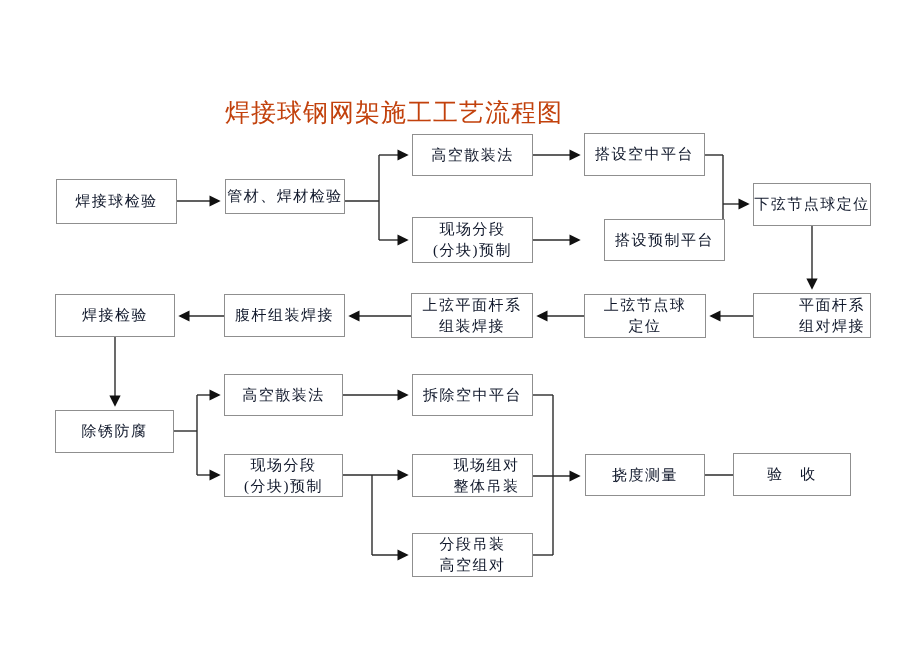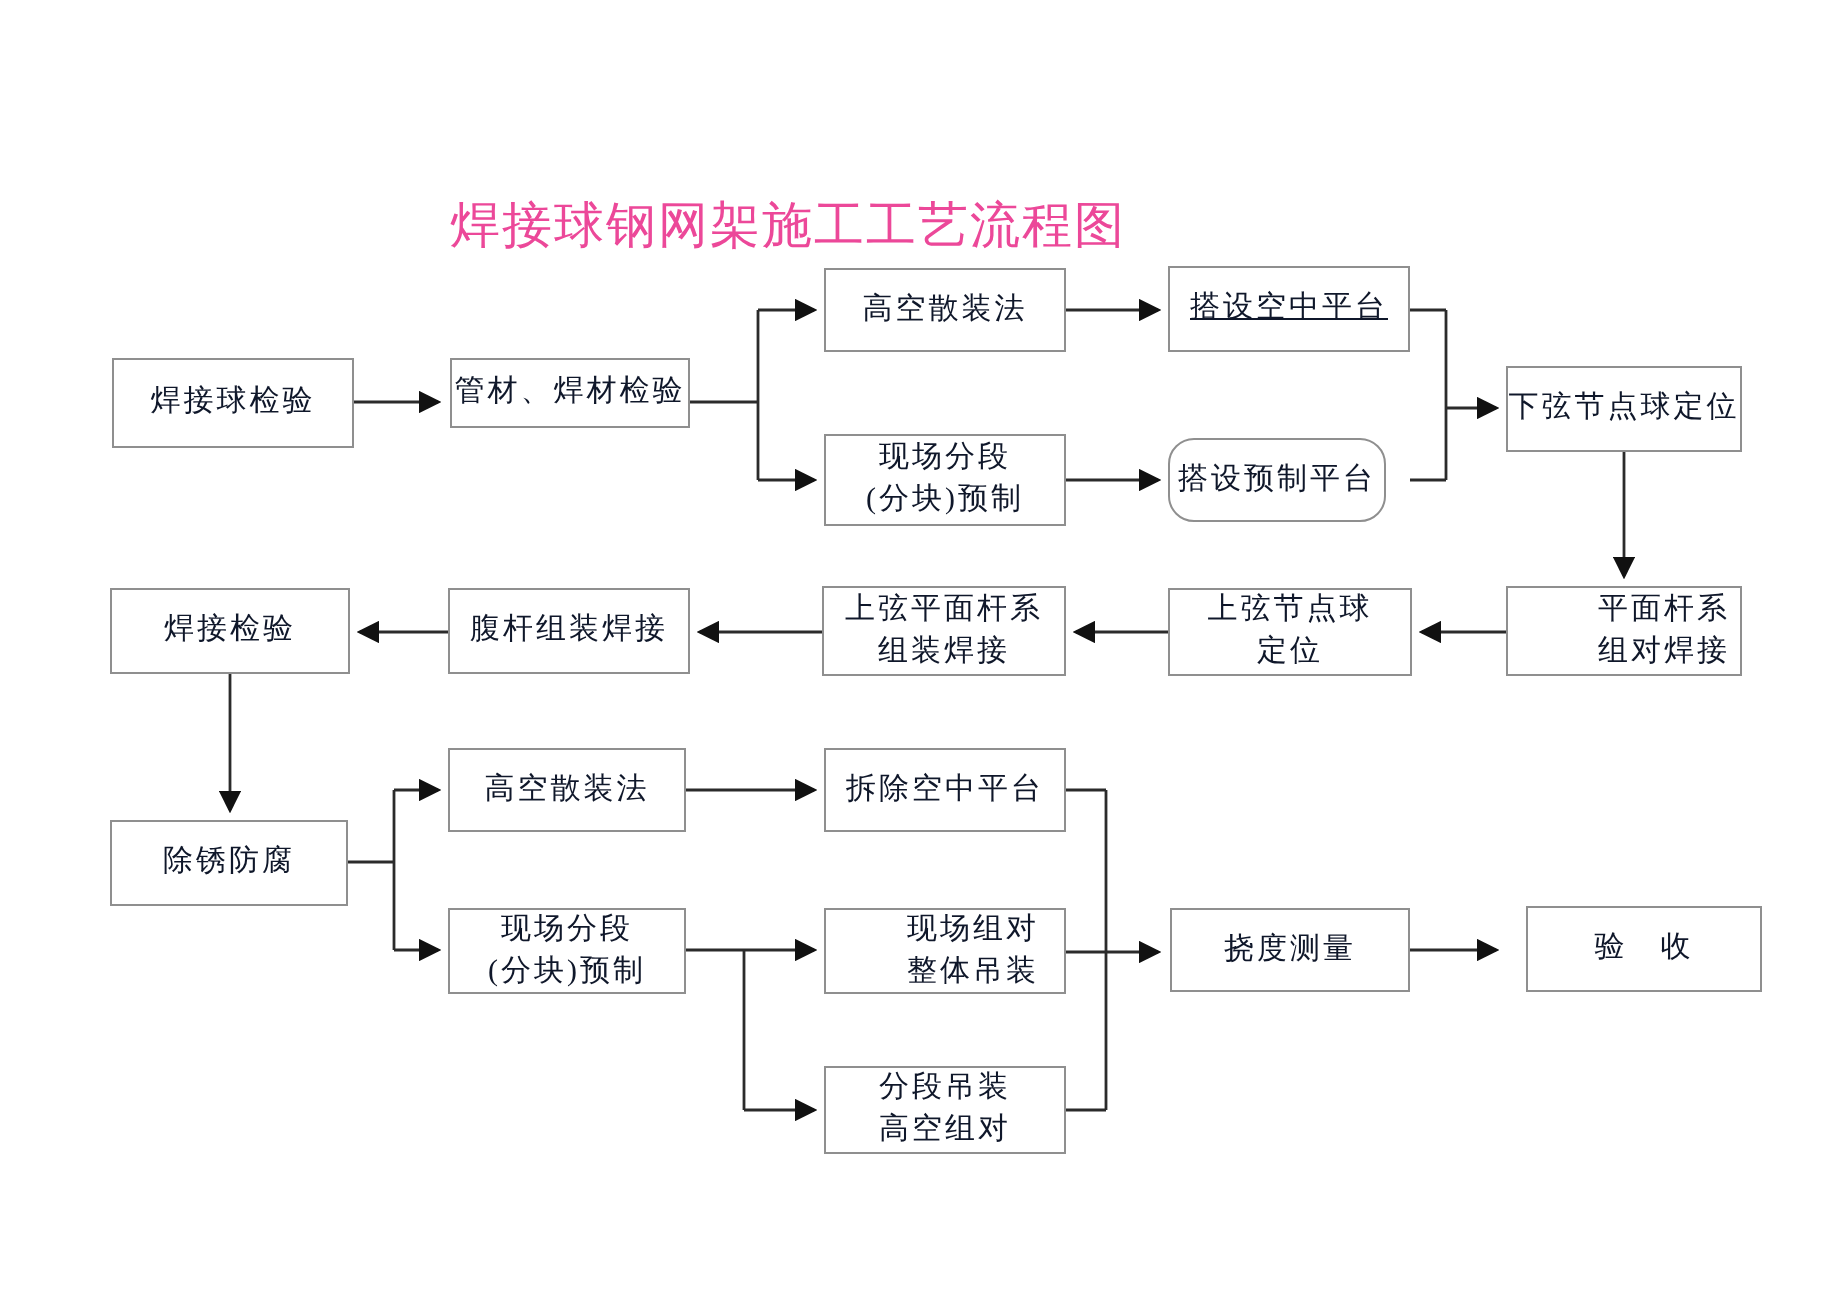--- a/index.html
+++ b/index.html
@@ -8,21 +8,21 @@
     width:920px;height:651px;
     background:#ffffff;
     font-family:"Liberation Serif","DejaVu Serif",serif;
     overflow:hidden;
   }
   .title{
     position:absolute;
     left:225px;top:96px;width:335px;height:32px;
     font-size:25px;
     letter-spacing:1px;
-    color:#ec4899;
+    color:#c2410c;
     text-align:center;
     white-space:nowrap;
   }
   .node{
     position:absolute;
     border:1px solid #8f8f8f;
     background:#ffffff;
     display:flex;
     align-items:center;
     justify-content:center;
@@ -90,24 +90,24 @@
     <line x1="533" y1="395" x2="553" y2="395"></line>
     <line x1="553" y1="395" x2="553" y2="555"></line>
     <line x1="533" y1="555" x2="553" y2="555"></line>
     <line x1="533" y1="476" x2="579" y2="476" marker-end="url(#arr)"></line>
     <line x1="705" y1="475" x2="748" y2="475" marker-end="url(#arr)"></line>
   </svg>
 
   <div class="node" style="left:56px;top:179px;width:121px;height:45px;">焊接球检验</div>
   <div class="node" style="left:225px;top:179px;width:120px;height:35px;">管材、焊材检验</div>
   <div class="node" style="left:412px;top:134px;width:121px;height:42px;">高空散装法</div>
-  <div class="node" style="left:584px;top:133px;width:121px;height:43px;text-decoration:underline;">搭设空中平台</div>
+  <div class="node" style="left:584px;top:133px;width:121px;height:43px;">搭设空中平台</div>
   <div class="node" style="left:412px;top:217px;width:121px;height:46px;">现场分段
 (分块)预制</div>
-  <div class="node" style="left:584px;top:219px;width:109px;height:42px;border-radius:13px;">搭设预制平台</div>
+  <div class="node" style="left:604px;top:219px;width:121px;height:42px;">搭设预制平台</div>
   <div class="node" style="left:753px;top:183px;width:118px;height:43px;">下弦节点球定位</div>
 
   <div class="node" style="left:753px;top:293px;width:118px;height:45px;padding-left:40px;">平面杆系
 组对焊接</div>
   <div class="node" style="left:584px;top:294px;width:122px;height:44px;">上弦节点球
 定位</div>
   <div class="node" style="left:411px;top:293px;width:122px;height:45px;">上弦平面杆系
 组装焊接</div>
   <div class="node" style="left:224px;top:294px;width:121px;height:43px;">腹杆组装焊接</div>
   <div class="node" style="left:55px;top:294px;width:120px;height:43px;">焊接检验</div>
@@ -115,15 +115,15 @@
   <div class="node" style="left:55px;top:410px;width:119px;height:43px;">除锈防腐</div>
   <div class="node" style="left:224px;top:374px;width:119px;height:42px;">高空散装法</div>
   <div class="node" style="left:412px;top:374px;width:121px;height:42px;">拆除空中平台</div>
   <div class="node" style="left:224px;top:454px;width:119px;height:43px;">现场分段
 (分块)预制</div>
   <div class="node" style="left:412px;top:454px;width:121px;height:43px;padding-left:28px;">现场组对
 整体吊装</div>
   <div class="node" style="left:412px;top:533px;width:121px;height:44px;">分段吊装
 高空组对</div>
   <div class="node" style="left:585px;top:454px;width:120px;height:42px;">挠度测量</div>
-  <div class="node" style="left:763px;top:453px;width:118px;height:43px;">验　收</div>
+  <div class="node" style="left:733px;top:453px;width:118px;height:43px;">验　收</div>
 
 </div>
 
 </body></html>

